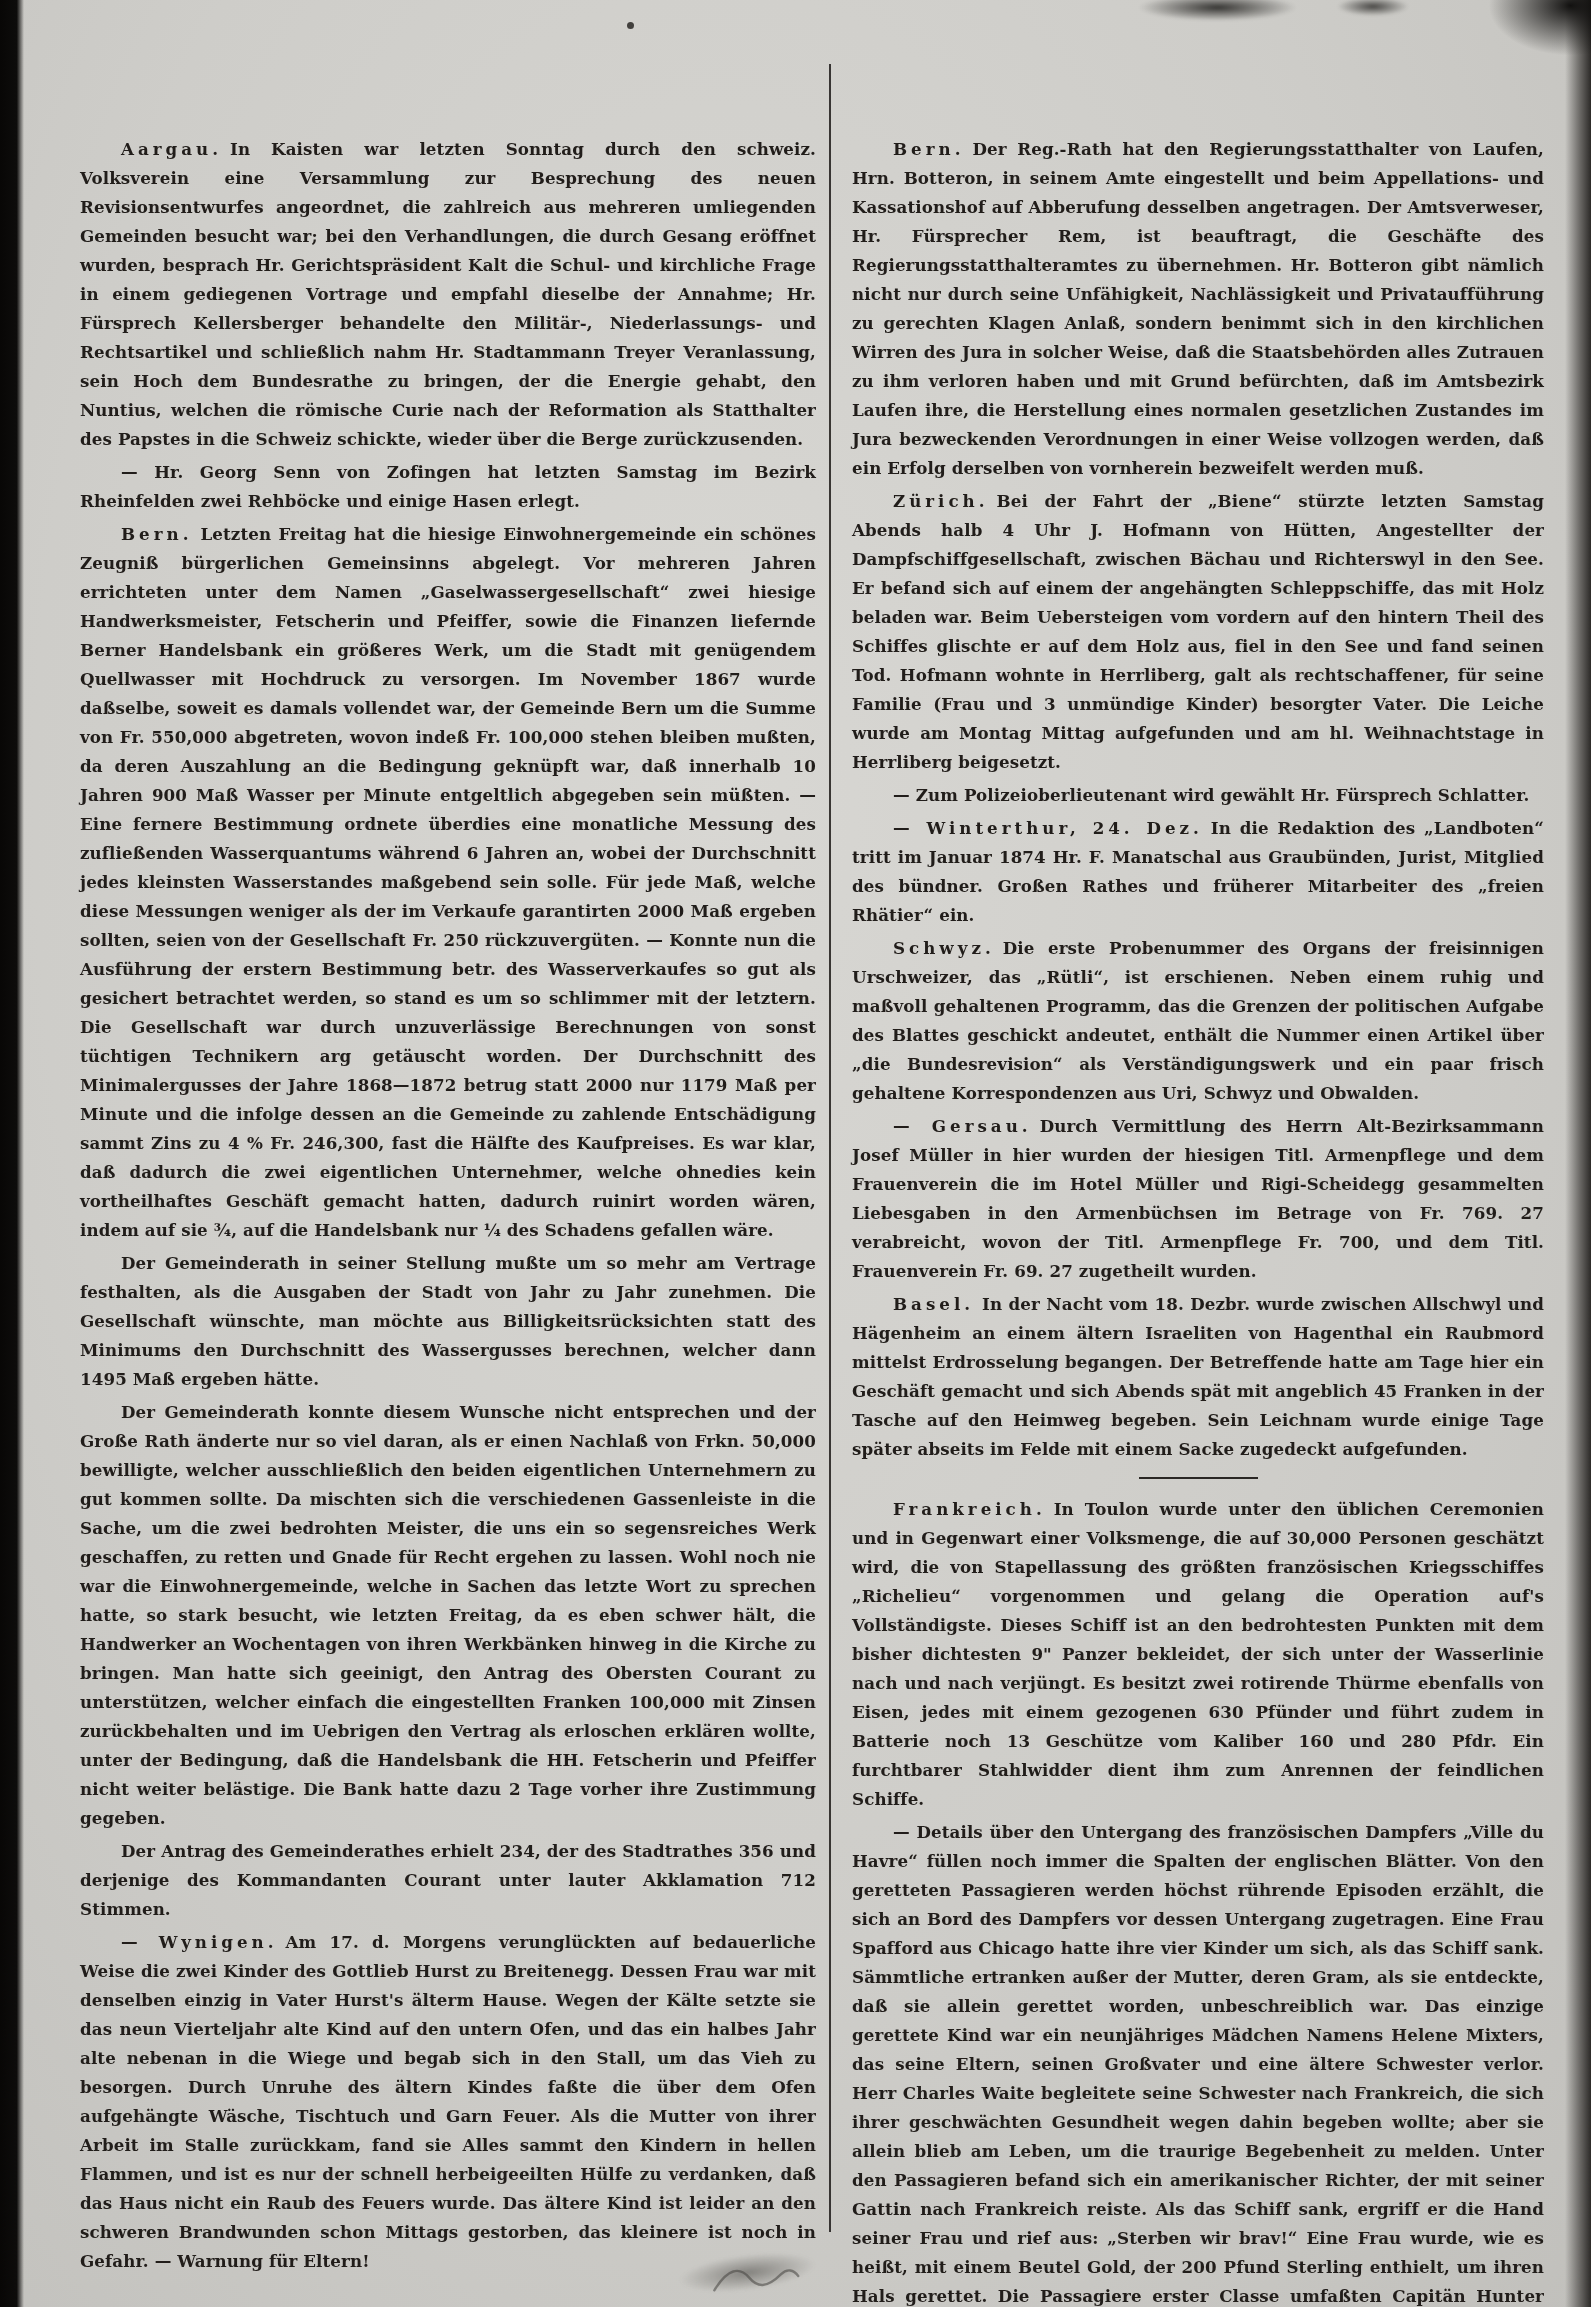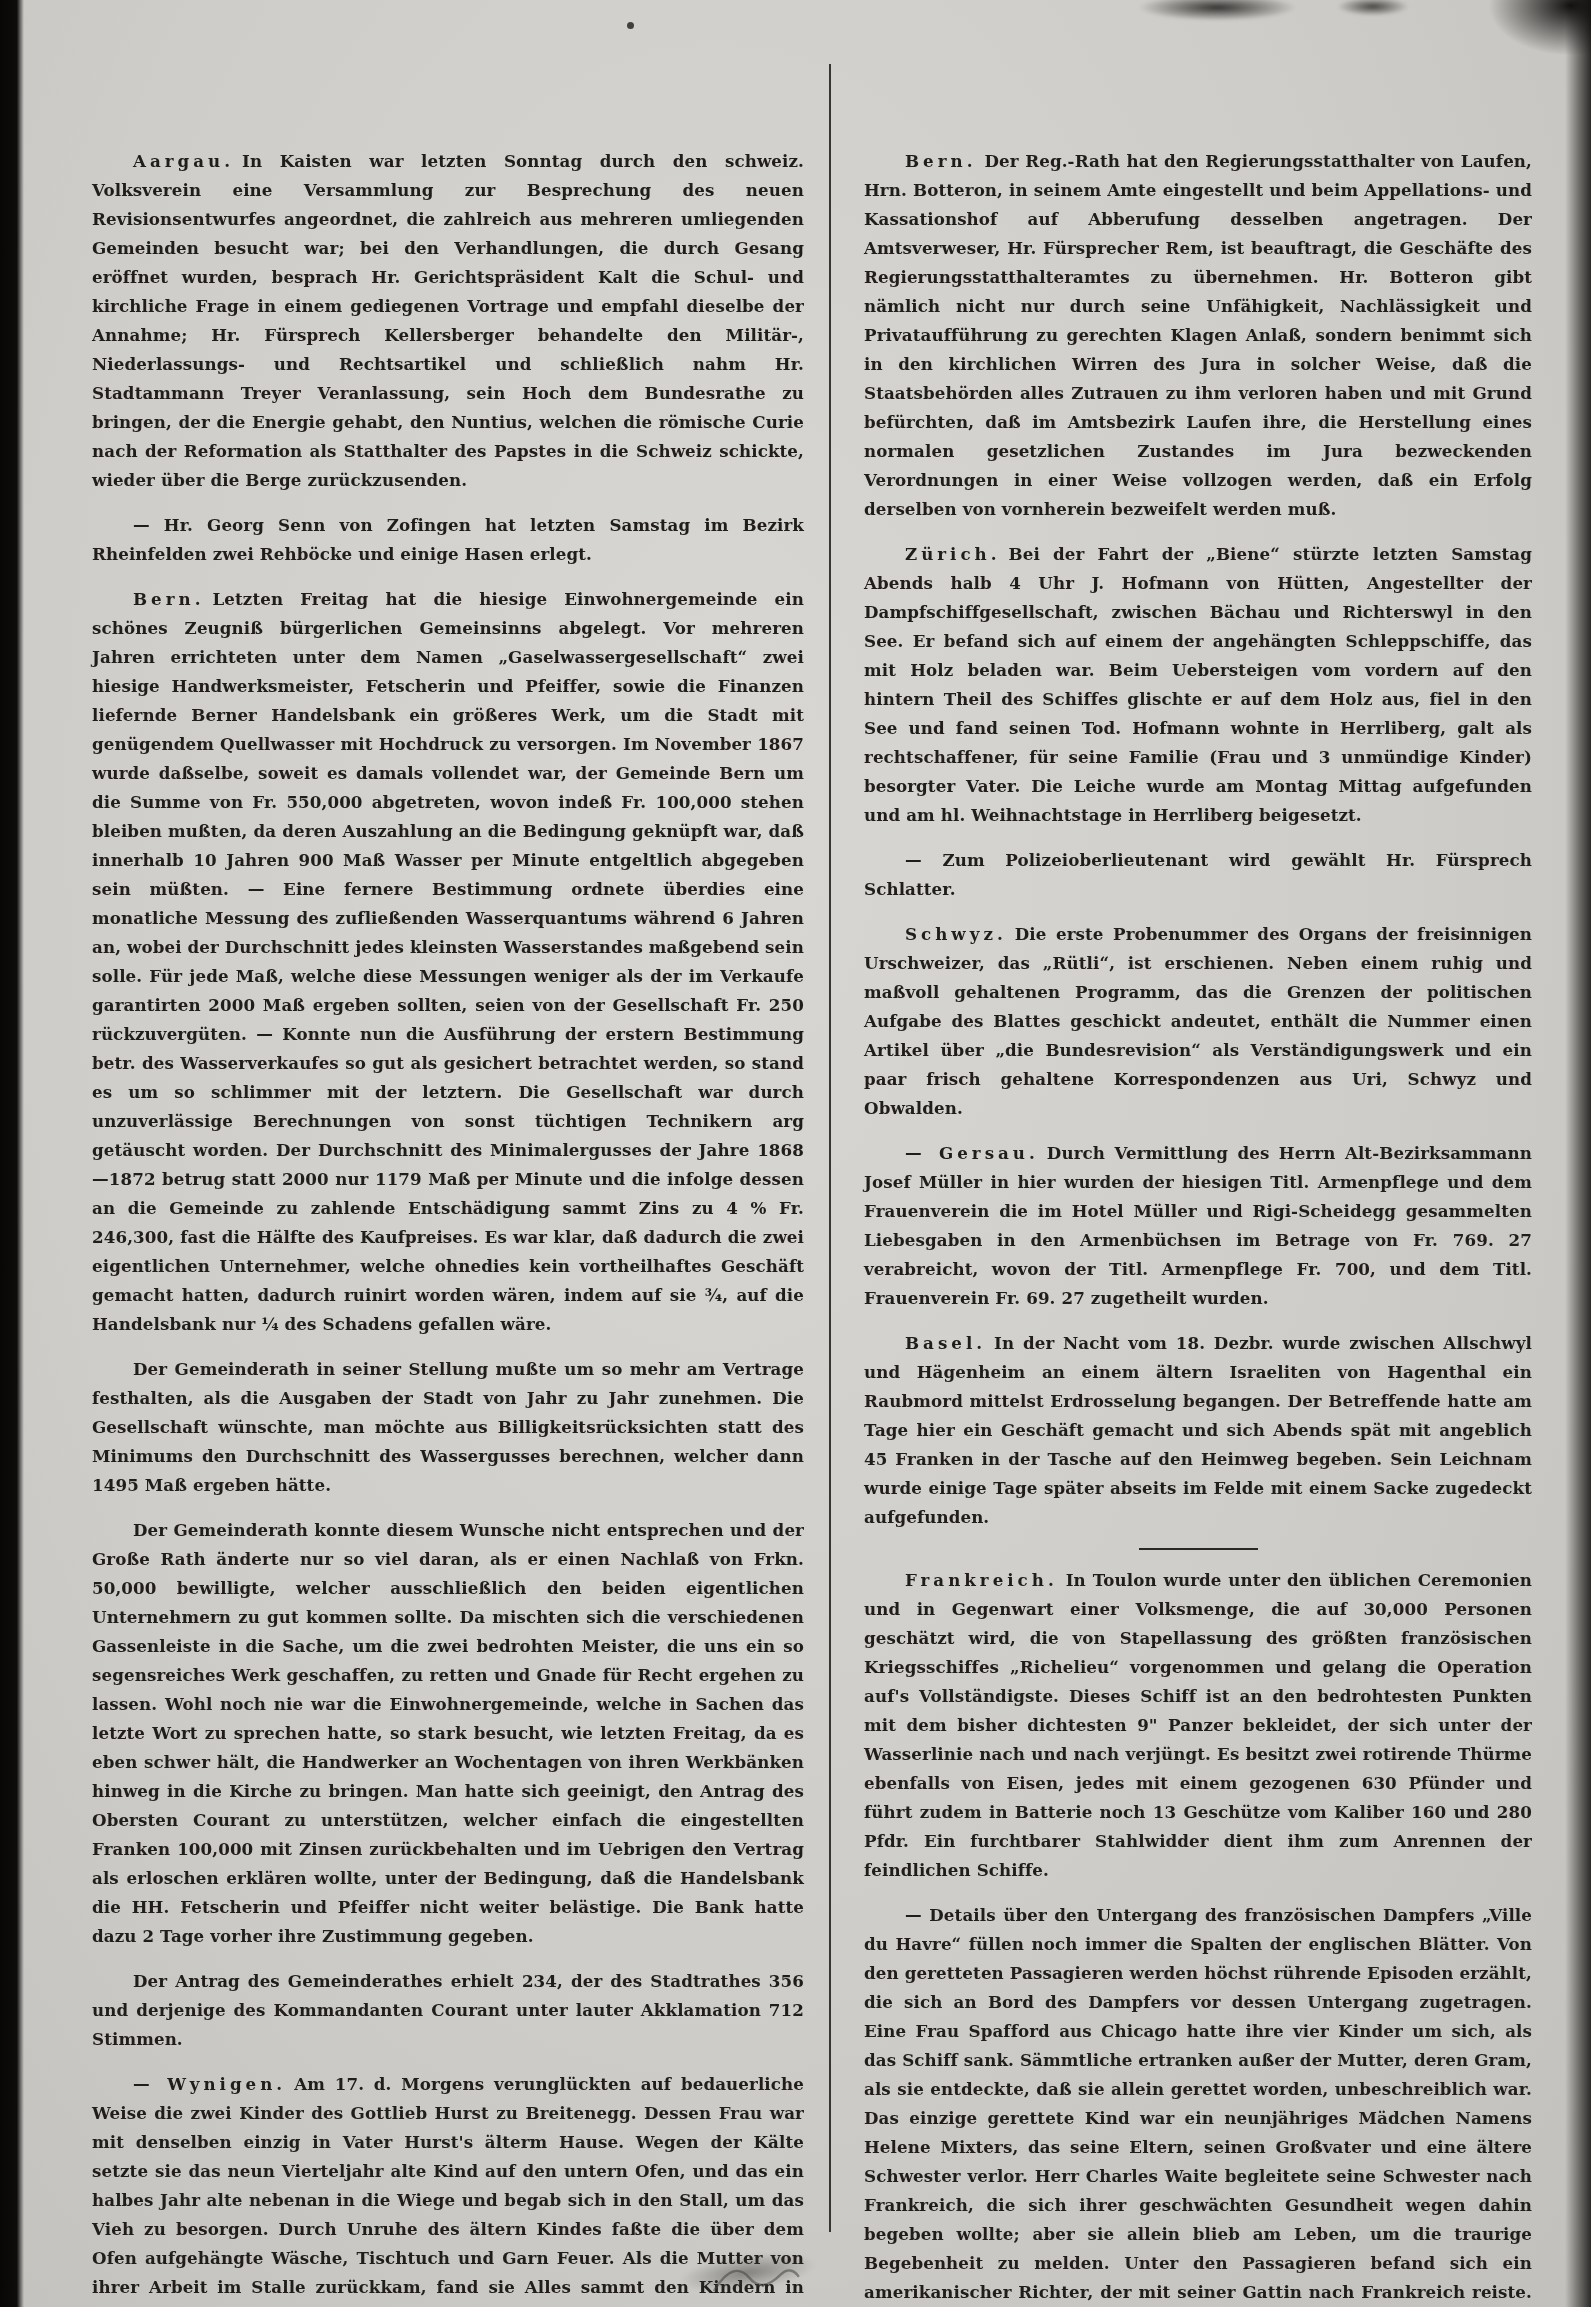--- a/index.html
+++ b/index.html
@@ -46,21 +46,21 @@
   }
   .col {
     position: absolute; top: 131px;
     text-align: justify;
     font-size: 16.7px;
     line-height: 29px;
     letter-spacing: 0.1px;
   }
   .col-left  { left: 76px;  width: 744px; }
   .col-right { left: 848px; width: 700px; }
-  .para { margin: 16px; text-indent: 41px; }
+  .para { margin: 4px; text-indent: 41px; }
   .lead { letter-spacing: 4px; margin-right: 8px; }
   .divider {
     width: 119px; height: 0;
     border-top: 2.4px solid #2a2724;
     margin: 12.7px auto 16px auto;
   }
   .smudge-bottom {
     position: absolute; left: 680px; top: 2255px; width: 135px; height: 35px;
     background: radial-gradient(ellipse, rgba(62,60,56,.5), rgba(62,60,56,0) 72%);
     filter: blur(1.6px);
@@ -86,20 +86,21 @@
       <p class="para"><span class="lead">Bern.</span>Letzten Freitag hat die hiesige Einwohnergemeinde ein schönes Zeugniß bürgerlichen Gemeinsinns abgelegt. Vor mehreren Jahren errichteten unter dem Namen „Gaselwassergesellschaft“ zwei hiesige Handwerksmeister, Fetscherin und Pfeiffer, sowie die Finanzen liefernde Berner Handelsbank ein größeres Werk, um die Stadt mit genügendem Quellwasser mit Hochdruck zu versorgen. Im November 1867 wurde daßselbe, soweit es damals vollendet war, der Gemeinde Bern um die Summe von Fr. 550,000 abgetreten, wovon indeß Fr. 100,000 stehen bleiben mußten, da deren Auszahlung an die Bedingung geknüpft war, daß innerhalb 10 Jahren 900 Maß Wasser per Minute entgeltlich abgegeben sein müßten. — Eine fernere Bestimmung ordnete überdies eine monatliche Messung des zufließenden Wasserquantums während 6 Jahren an, wobei der Durchschnitt jedes kleinsten Wasserstandes maßgebend sein solle. Für jede Maß, welche diese Messungen weniger als der im Verkaufe garantirten 2000 Maß ergeben sollten, seien von der Gesellschaft Fr. 250 rückzuvergüten. — Konnte nun die Ausführung der erstern Bestimmung betr. des Wasserverkaufes so gut als gesichert betrachtet werden, so stand es um so schlimmer mit der letztern. Die Gesellschaft war durch unzuverlässige Berechnungen von sonst tüchtigen Technikern arg getäuscht worden. Der Durchschnitt des Minimalergusses der Jahre 1868—1872 betrug statt 2000 nur 1179 Maß per Minute und die infolge dessen an die Gemeinde zu zahlende Entschädigung sammt Zins zu 4 % Fr. 246,300, fast die Hälfte des Kaufpreises. Es war klar, daß dadurch die zwei eigentlichen Unternehmer, welche ohnedies kein vortheilhaftes Geschäft gemacht hatten, dadurch ruinirt worden wären, indem auf sie ¾, auf die Handelsbank nur ¼ des Schadens gefallen wäre.</p>
       <p class="para">Der Gemeinderath in seiner Stellung mußte um so mehr am Vertrage festhalten, als die Ausgaben der Stadt von Jahr zu Jahr zunehmen. Die Gesellschaft wünschte, man möchte aus Billigkeitsrücksichten statt des Minimums den Durchschnitt des Wassergusses berechnen, welcher dann 1495 Maß ergeben hätte.</p>
       <p class="para">Der Gemeinderath konnte diesem Wunsche nicht entsprechen und der Große Rath änderte nur so viel daran, als er einen Nachlaß von Frkn. 50,000 bewilligte, welcher ausschließlich den beiden eigentlichen Unternehmern zu gut kommen sollte. Da mischten sich die verschiedenen Gassenleiste in die Sache, um die zwei bedrohten Meister, die uns ein so segensreiches Werk geschaffen, zu retten und Gnade für Recht ergehen zu lassen. Wohl noch nie war die Einwohnergemeinde, welche in Sachen das letzte Wort zu sprechen hatte, so stark besucht, wie letzten Freitag, da es eben schwer hält, die Handwerker an Wochentagen von ihren Werkbänken hinweg in die Kirche zu bringen. Man hatte sich geeinigt, den Antrag des Obersten Courant zu unterstützen, welcher einfach die eingestellten Franken 100,000 mit Zinsen zurückbehalten und im Uebrigen den Vertrag als erloschen erklären wollte, unter der Bedingung, daß die Handelsbank die HH. Fetscherin und Pfeiffer nicht weiter belästige. Die Bank hatte dazu 2 Tage vorher ihre Zustimmung gegeben.</p>
       <p class="para">Der Antrag des Gemeinderathes erhielt 234, der des Stadtrathes 356 und derjenige des Kommandanten Courant unter lauter Akklamation 712 Stimmen.</p>
       <p class="para"><span class="lead">— Wynigen.</span>Am 17. d. Morgens verunglückten auf bedauerliche Weise die zwei Kinder des Gottlieb Hurst zu Breitenegg. Dessen Frau war mit denselben einzig in Vater Hurst's älterm Hause. Wegen der Kälte setzte sie das neun Vierteljahr alte Kind auf den untern Ofen, und das ein halbes Jahr alte nebenan in die Wiege und begab sich in den Stall, um das Vieh zu besorgen. Durch Unruhe des ältern Kindes faßte die über dem Ofen aufgehängte Wäsche, Tischtuch und Garn Feuer. Als die Mutter von ihrer Arbeit im Stalle zurückkam, fand sie Alles sammt den Kindern in hellen Flammen, und ist es nur der schnell herbeigeeilten Hülfe zu verdanken, daß das Haus nicht ein Raub des Feuers wurde. Das ältere Kind ist leider an den schweren Brandwunden schon Mittags gestorben, das kleinere ist noch in Gefahr. — Warnung für Eltern!</p>
     </div>
   <div class="col col-right">
       <p class="para"><span class="lead">Bern.</span>Der Reg.-Rath hat den Regierungsstatthalter von Laufen, Hrn. Botteron, in seinem Amte eingestellt und beim Appellations- und Kassationshof auf Abberufung desselben angetragen. Der Amtsverweser, Hr. Fürsprecher Rem, ist beauftragt, die Geschäfte des Regierungsstatthalteramtes zu übernehmen. Hr. Botteron gibt nämlich nicht nur durch seine Unfähigkeit, Nachlässigkeit und Privataufführung zu gerechten Klagen Anlaß, sondern benimmt sich in den kirchlichen Wirren des Jura in solcher Weise, daß die Staatsbehörden alles Zutrauen zu ihm verloren haben und mit Grund befürchten, daß im Amtsbezirk Laufen ihre, die Herstellung eines normalen gesetzlichen Zustandes im Jura bezweckenden Verordnungen in einer Weise vollzogen werden, daß ein Erfolg derselben von vornherein bezweifelt werden muß.</p>
       <p class="para"><span class="lead">Zürich.</span>Bei der Fahrt der „Biene“ stürzte letzten Samstag Abends halb 4 Uhr J. Hofmann von Hütten, Angestellter der Dampfschiffgesellschaft, zwischen Bächau und Richterswyl in den See. Er befand sich auf einem der angehängten Schleppschiffe, das mit Holz beladen war. Beim Uebersteigen vom vordern auf den hintern Theil des Schiffes glischte er auf dem Holz aus, fiel in den See und fand seinen Tod. Hofmann wohnte in Herrliberg, galt als rechtschaffener, für seine Familie (Frau und 3 unmündige Kinder) besorgter Vater. Die Leiche wurde am Montag Mittag aufgefunden und am hl. Weihnachtstage in Herrliberg beigesetzt.</p>
       <p class="para">— Zum Polizeioberlieutenant wird gewählt Hr. Fürsprech Schlatter.</p>
+      <p class="para"><span class="lead">— Winterthur, 24. Dez.</span>In die Redaktion des „Landboten“ tritt im Januar 1874 Hr. F. Manatschal aus Graubünden, Jurist, Mitglied des bündner. Großen Rathes und früherer Mitarbeiter des „freien Rhätier“ ein.</p>
       <p class="para"><span class="lead">Schwyz.</span>Die erste Probenummer des Organs der freisinnigen Urschweizer, das „Rütli“, ist erschienen. Neben einem ruhig und maßvoll gehaltenen Programm, das die Grenzen der politischen Aufgabe des Blattes geschickt andeutet, enthält die Nummer einen Artikel über „die Bundesrevision“ als Verständigungswerk und ein paar frisch gehaltene Korrespondenzen aus Uri, Schwyz und Obwalden.</p>
       <p class="para"><span class="lead">— Gersau.</span>Durch Vermittlung des Herrn Alt-Bezirksammann Josef Müller in hier wurden der hiesigen Titl. Armenpflege und dem Frauenverein die im Hotel Müller und Rigi-Scheidegg gesammelten Liebesgaben in den Armenbüchsen im Betrage von Fr. 769. 27 verabreicht, wovon der Titl. Armenpflege Fr. 700, und dem Titl. Frauenverein Fr. 69. 27 zugetheilt wurden.</p>
       <p class="para"><span class="lead">Basel.</span>In der Nacht vom 18. Dezbr. wurde zwischen Allschwyl und Hägenheim an einem ältern Israeliten von Hagenthal ein Raubmord mittelst Erdrosselung begangen. Der Betreffende hatte am Tage hier ein Geschäft gemacht und sich Abends spät mit angeblich 45 Franken in der Tasche auf den Heimweg begeben. Sein Leichnam wurde einige Tage später abseits im Felde mit einem Sacke zugedeckt aufgefunden.</p>
       <div class="divider"></div>
       <p class="para"><span class="lead">Frankreich.</span>In Toulon wurde unter den üblichen Ceremonien und in Gegenwart einer Volksmenge, die auf 30,000 Personen geschätzt wird, die von Stapellassung des größten französischen Kriegsschiffes „Richelieu“ vorgenommen und gelang die Operation auf's Vollständigste. Dieses Schiff ist an den bedrohtesten Punkten mit dem bisher dichtesten 9" Panzer bekleidet, der sich unter der Wasserlinie nach und nach verjüngt. Es besitzt zwei rotirende Thürme ebenfalls von Eisen, jedes mit einem gezogenen 630 Pfünder und führt zudem in Batterie noch 13 Geschütze vom Kaliber 160 und 280 Pfdr. Ein furchtbarer Stahlwidder dient ihm zum Anrennen der feindlichen Schiffe.</p>
       <p class="para">— Details über den Untergang des französischen Dampfers „Ville du Havre“ füllen noch immer die Spalten der englischen Blätter. Von den geretteten Passagieren werden höchst rührende Episoden erzählt, die sich an Bord des Dampfers vor dessen Untergang zugetragen. Eine Frau Spafford aus Chicago hatte ihre vier Kinder um sich, als das Schiff sank. Sämmtliche ertranken außer der Mutter, deren Gram, als sie entdeckte, daß sie allein gerettet worden, unbeschreiblich war. Das einzige gerettete Kind war ein neunjähriges Mädchen Namens Helene Mixters, das seine Eltern, seinen Großvater und eine ältere Schwester verlor. Herr Charles Waite begleitete seine Schwester nach Frankreich, die sich ihrer geschwächten Gesundheit wegen dahin begeben wollte; aber sie allein blieb am Leben, um die traurige Begebenheit zu melden. Unter den Passagieren befand sich ein amerikanischer Richter, der mit seiner Gattin nach Frankreich reiste. Als das Schiff sank, ergriff er die Hand seiner Frau und rief aus: „Sterben wir brav!“ Eine Frau wurde, wie es heißt, mit einem Beutel Gold, der 200 Pfund Sterling enthielt, um ihren Hals gerettet. Die Passagiere erster Classe umfaßten Capitän Hunter von der amerikanischen Marine und dessen drei Töchter. Von Letztern wurden zwei gerettet, die andere und der Vater ertranken. Als sie auf dem Verdeck standen, drückte der Vater, während er von seinen Kindern zärtlichen Abschied nahm, seine Ueberzeugung aus, daß seine Tochter Mary gerettet werden würde. „Ich weiß, Gott wird dich retten“, sagte er, „es gibt etwas für dich zu thun, du mußt am Leben bleiben.“ Miß Mary Hunter und ihre Schwester Annie waren zwei der 27 Passagiere, die in Cardiff landeten.</p>
     </div>
 
   <div class="smudge-bottom"></div>
   <svg class="pencil-mark" width="95" height="40" viewBox="0 0 120 50">

